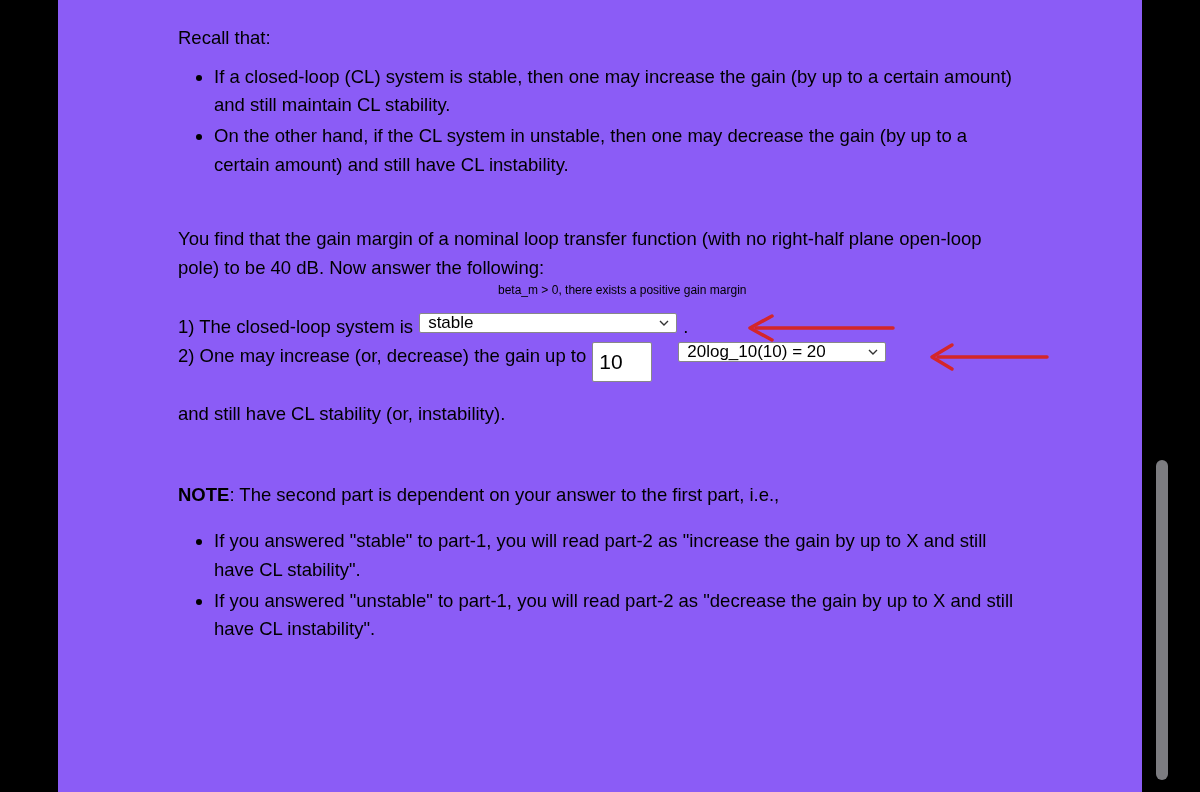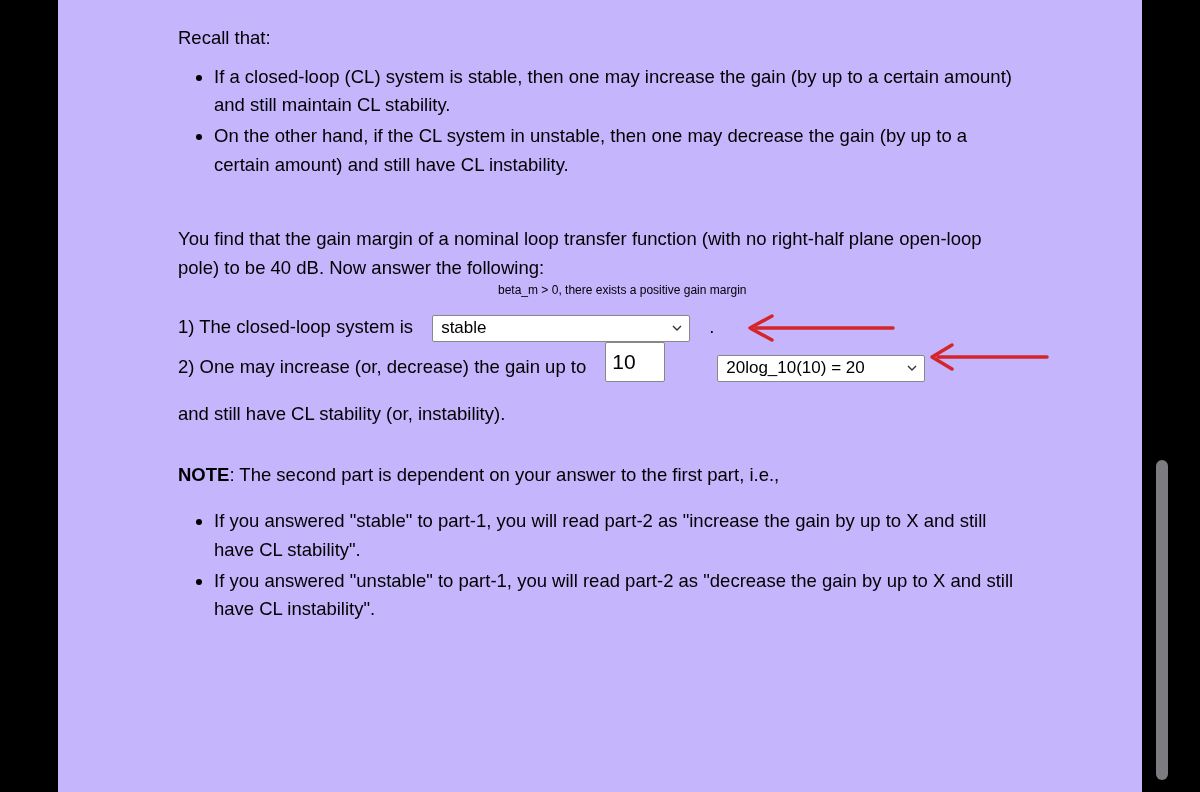--- a/index.html
+++ b/index.html
@@ -14,21 +14,21 @@
       height: 792px;
       overflow: hidden;
       position: relative;
     }
     .viewport {
       position: absolute;
       top: 0;
       left: 58px;
       right: 58px;
       bottom: 0;
-      background: #c4b5fd;
+      background: #8b5cf6;
       padding: 24px 120px 24px 120px;
       font-size: 18.5px;
       line-height: 1.55;
       color: #000;
       overflow: hidden;
     }
     .recall {
       margin-bottom: 10px;
     }
     ul {
@@ -46,38 +46,38 @@
     }
     .annot-right {
       text-align: left;
       margin-left: 320px;
       font-size: 12px;
       margin-top: -2px;
       margin-bottom: 14px;
     }
     .q-line {
       display: flex;
-      align-items: flex-end;
+      align-items: flex-start;
       flex-wrap: wrap;
-      gap: 19px;
+      gap: 6px;
       position: relative;
     }
     .q-line > span, .q-line > .sel-wrap {
       display: inline-flex;
       align-items: center;
     }
     .sel-wrap {
       position: relative;
       display: inline-flex;
       align-items: center;
     }
     .select-box {
       border: 1px solid #888;
       border-radius: 2px;
-      height: 27px;
+      height: 20px;
       min-width: 258px;
       padding: 2px 26px 2px 8px;
       font-size: 17px;
       display: inline-flex;
       align-items: center;
       background: #fff;
       position: relative;
     }
     .select-box.small {
       min-width: 208px;
@@ -107,21 +107,21 @@
       margin-left: 20px;
       margin-bottom: 16px;
     }
     .q2-wrap {
       position: relative;
     }
     .after-q2 {
       margin-top: 18px;
     }
     .note-block {
-      margin-top: 32px;
+      margin-top: 52px;
     }
 
     .arrow {
       position: absolute;
       pointer-events: none;
     }
 
     .scrollbar-track {
       position: absolute;
       right: 30px;

